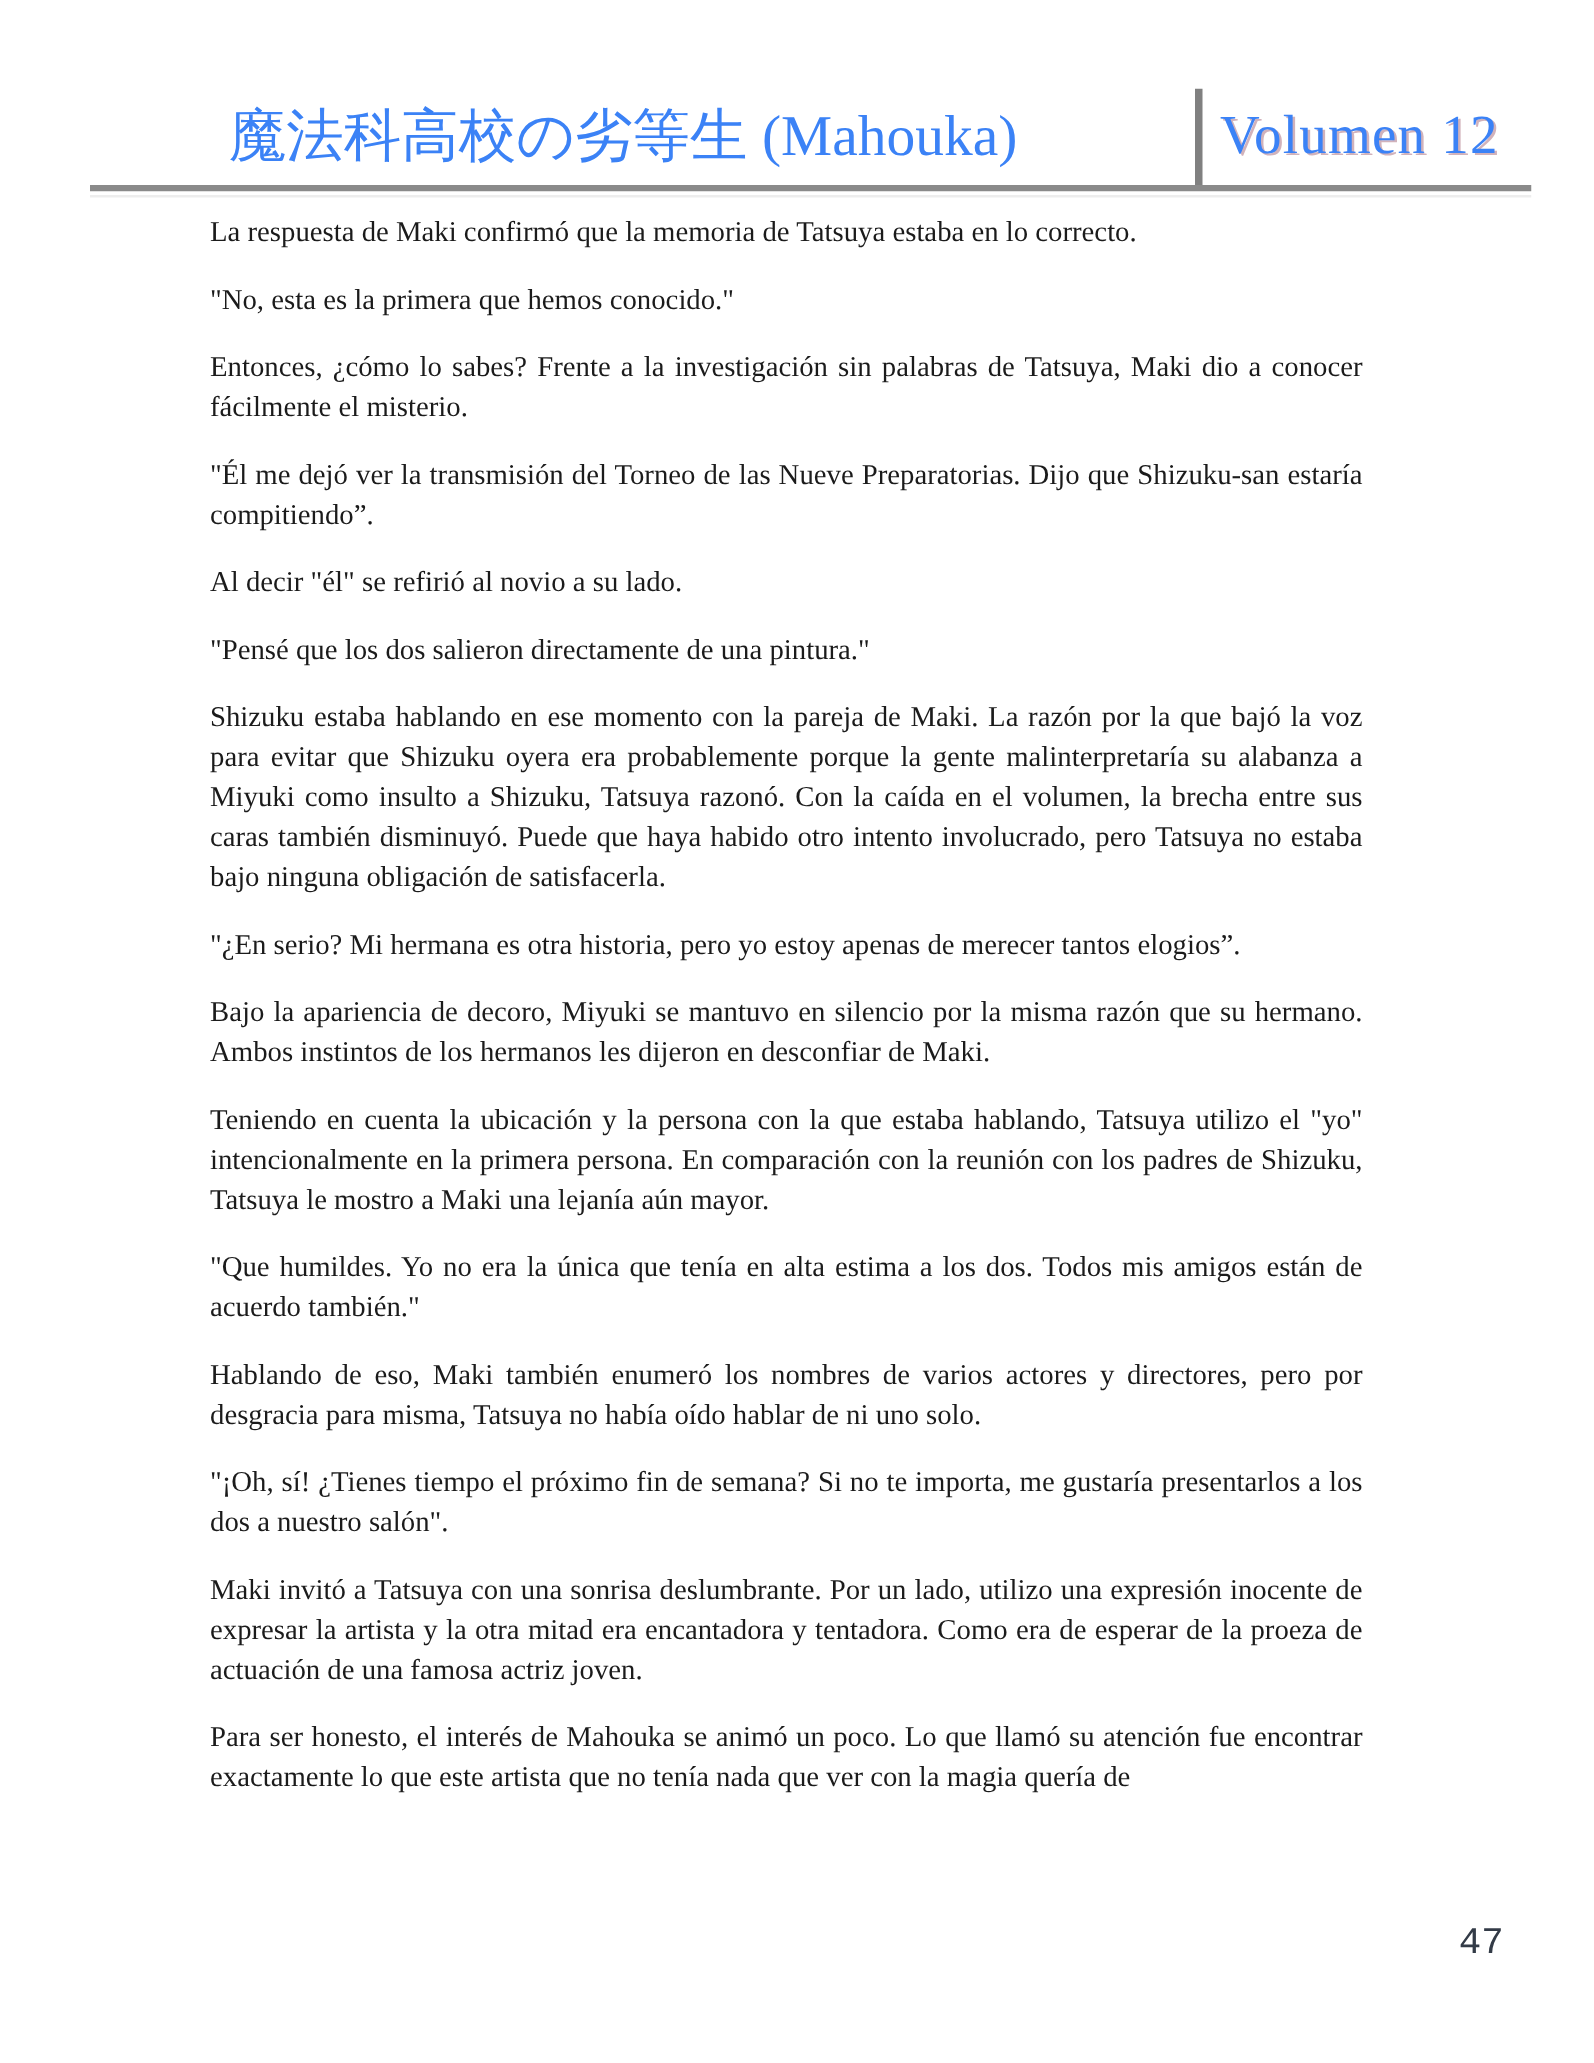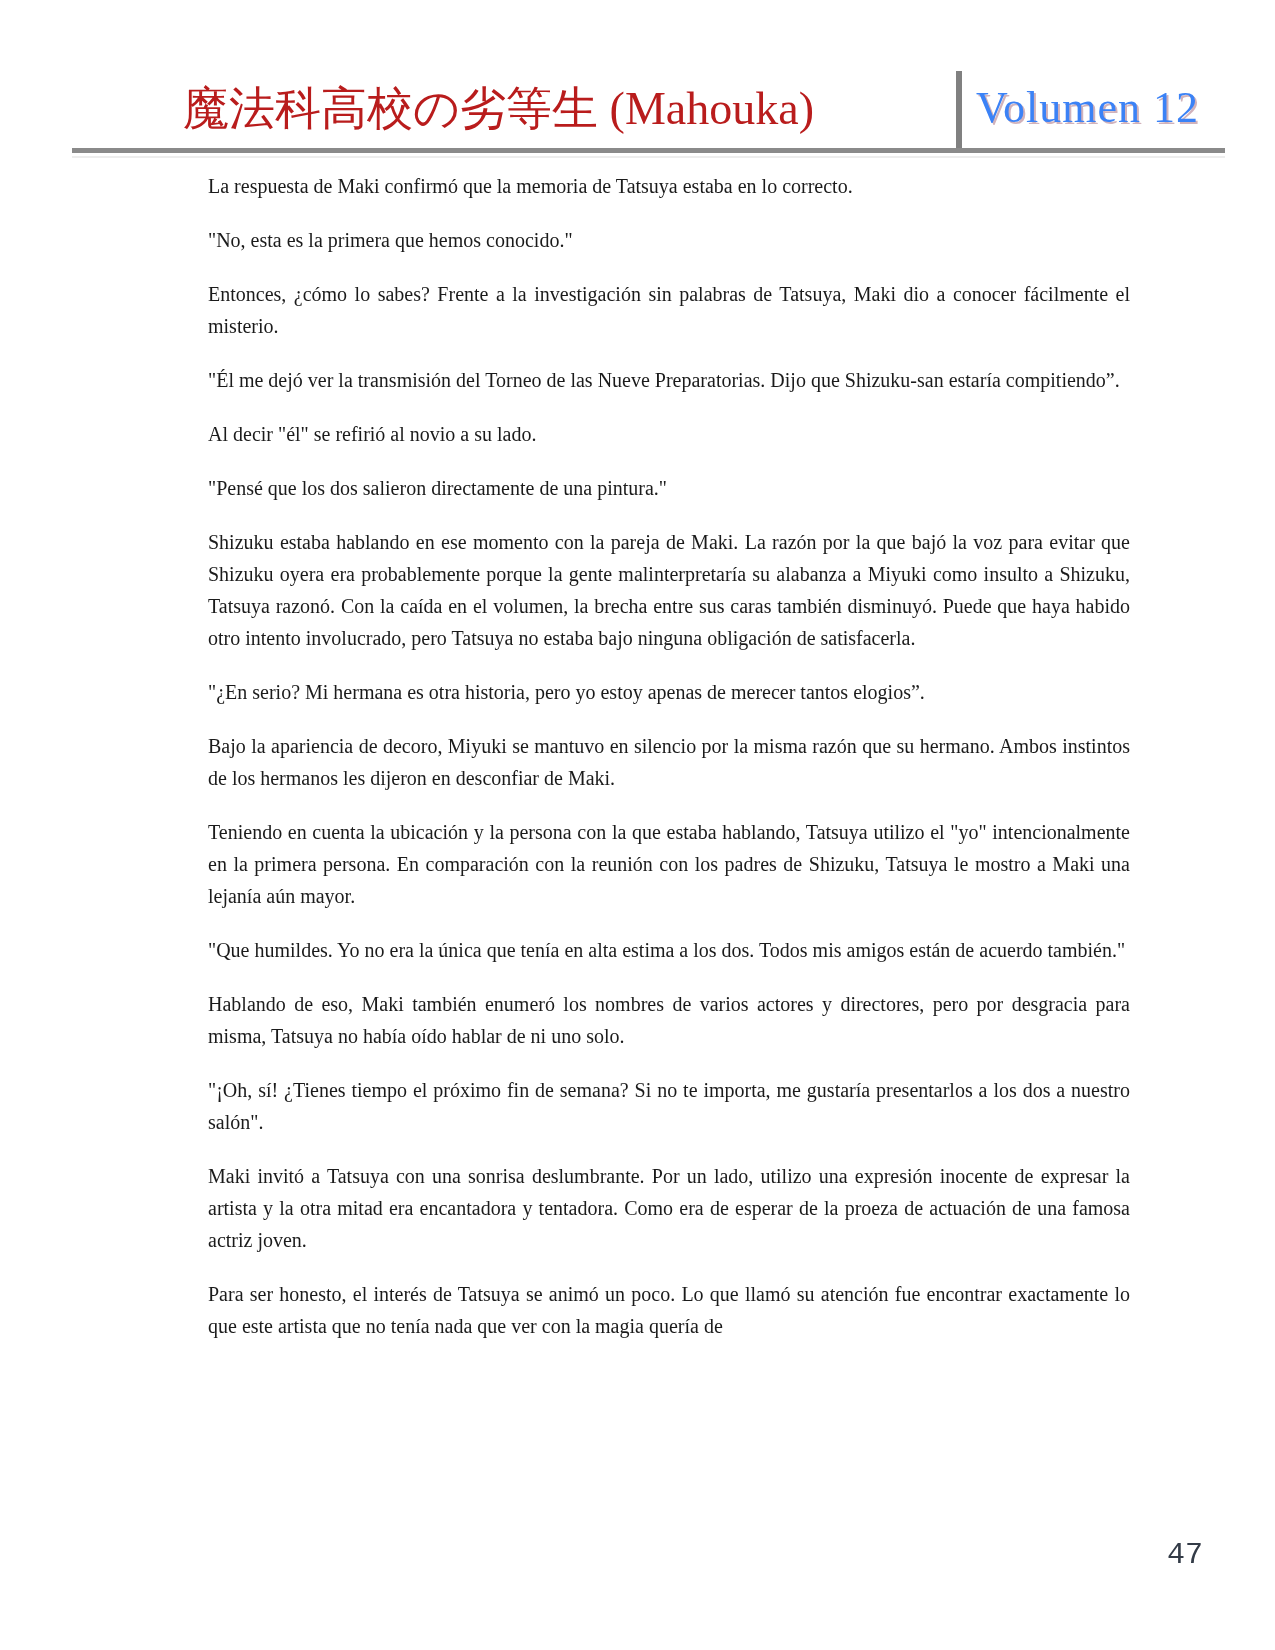--- a/index.html
+++ b/index.html
@@ -17,21 +17,21 @@
     color: #1b1b1b;
     overflow: hidden;
   }
   .doc-title {
     position: absolute;
     left: 183px;
     top: 86px;
     font-size: 46px;
     line-height: 1;
     white-space: nowrap;
-    color: #b91c1c;
+    color: #3b82f6;
   }
   .header-vbar {
     position: absolute;
     left: 956px;
     top: 71px;
     width: 6px;
     height: 77px;
     background: #808080;
   }
   .volume-label {
@@ -60,24 +60,23 @@
     top: 156px;
     width: 1153px;
     height: 2px;
     background: #ededed;
   }
   .content {
     position: absolute;
     left: 168px;
     top: 170px;
     width: 922px;
-    font-size: 20px;
+    font-size: 23px;
     line-height: 32px;
     text-align: justify;
-    margin-left: 40px;
   }
   .content p {
     margin: 0 0 22px 0;
   }
   .page-number {
     position: absolute;
     right: 72px;
     top: 1540px;
     font-family: Liberation Mono, monospace;
     font-size: 30px;
@@ -106,18 +105,18 @@
       <p>Al decir "él" se refirió al novio a su lado.</p>
       <p>"Pensé que los dos salieron directamente de una pintura."</p>
       <p>Shizuku estaba hablando en ese momento con la pareja de Maki. La razón por la que bajó la voz para evitar que Shizuku oyera era probablemente porque la gente malinterpretaría su alabanza a Miyuki como insulto a Shizuku, Tatsuya razonó. Con la caída en el volumen, la brecha entre sus caras también disminuyó. Puede que haya habido otro intento involucrado, pero Tatsuya no estaba bajo ninguna obligación de satisfacerla.</p>
       <p>"¿En serio? Mi hermana es otra historia, pero yo estoy apenas de merecer tantos elogios”.</p>
       <p>Bajo la apariencia de decoro, Miyuki se mantuvo en silencio por la misma razón que su hermano. Ambos instintos de los hermanos les dijeron en desconfiar de Maki.</p>
       <p>Teniendo en cuenta la ubicación y la persona con la que estaba hablando, Tatsuya utilizo el "yo" intencionalmente en la primera persona. En comparación con la reunión con los padres de Shizuku, Tatsuya le mostro a Maki una lejanía aún mayor.</p>
       <p>"Que humildes. Yo no era la única que tenía en alta estima a los dos. Todos mis amigos están de acuerdo también."</p>
       <p>Hablando de eso, Maki también enumeró los nombres de varios actores y directores, pero por desgracia para misma, Tatsuya no había oído hablar de ni uno solo.</p>
       <p>"¡Oh, sí! ¿Tienes tiempo el próximo fin de semana? Si no te importa, me gustaría presentarlos a los dos a nuestro salón".</p>
       <p>Maki invitó a Tatsuya con una sonrisa deslumbrante. Por un lado, utilizo una expresión inocente de expresar la artista y la otra mitad era encantadora y tentadora. Como era de esperar de la proeza de actuación de una famosa actriz joven.</p>
-      <p>Para ser honesto, el interés de Tatsuya se animó un poco. Lo que llamó su atención fue encontrar exactamente lo que este artista que no tenía nada que ver con la magia quería de</p>
+      <p>Para ser honesto, el interés de Mahouka se animó un poco. Lo que llamó su atención fue encontrar exactamente lo que este artista que no tenía nada que ver con la magia quería de</p>
     </main>
 
   <div class="page-number">47</div>
 
 </div>
 
 </body></html>

